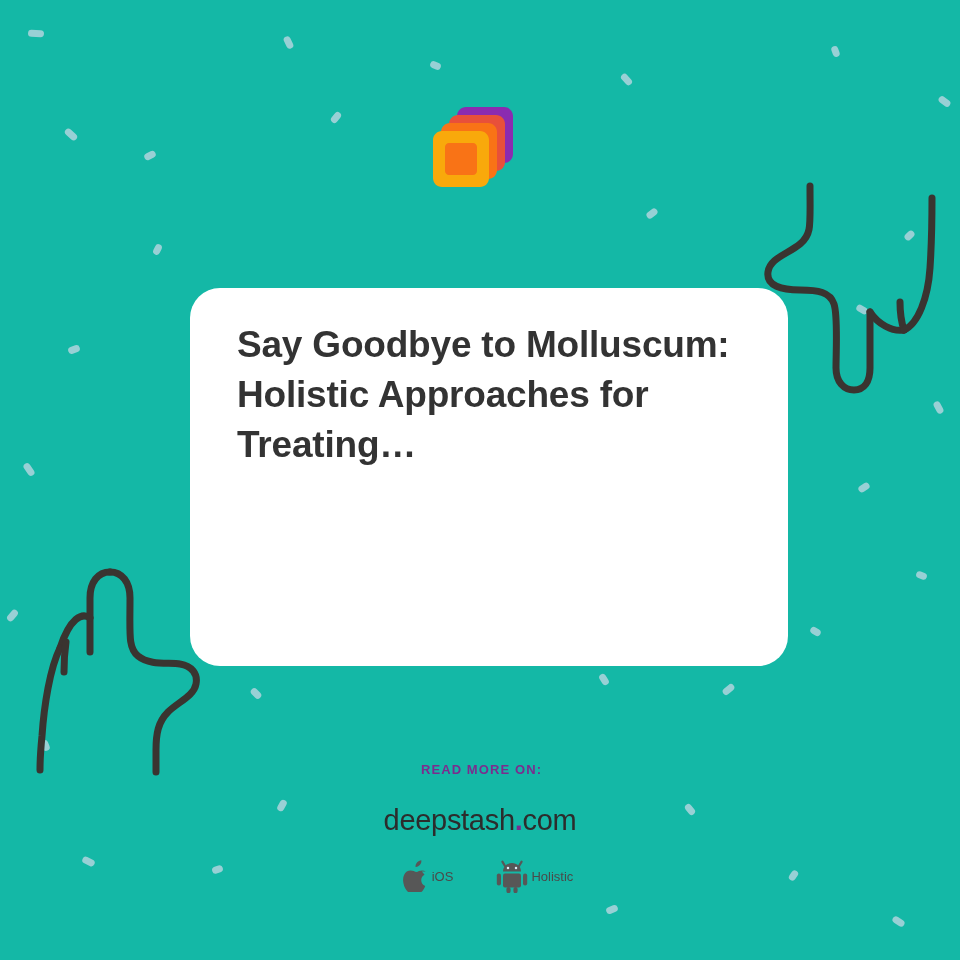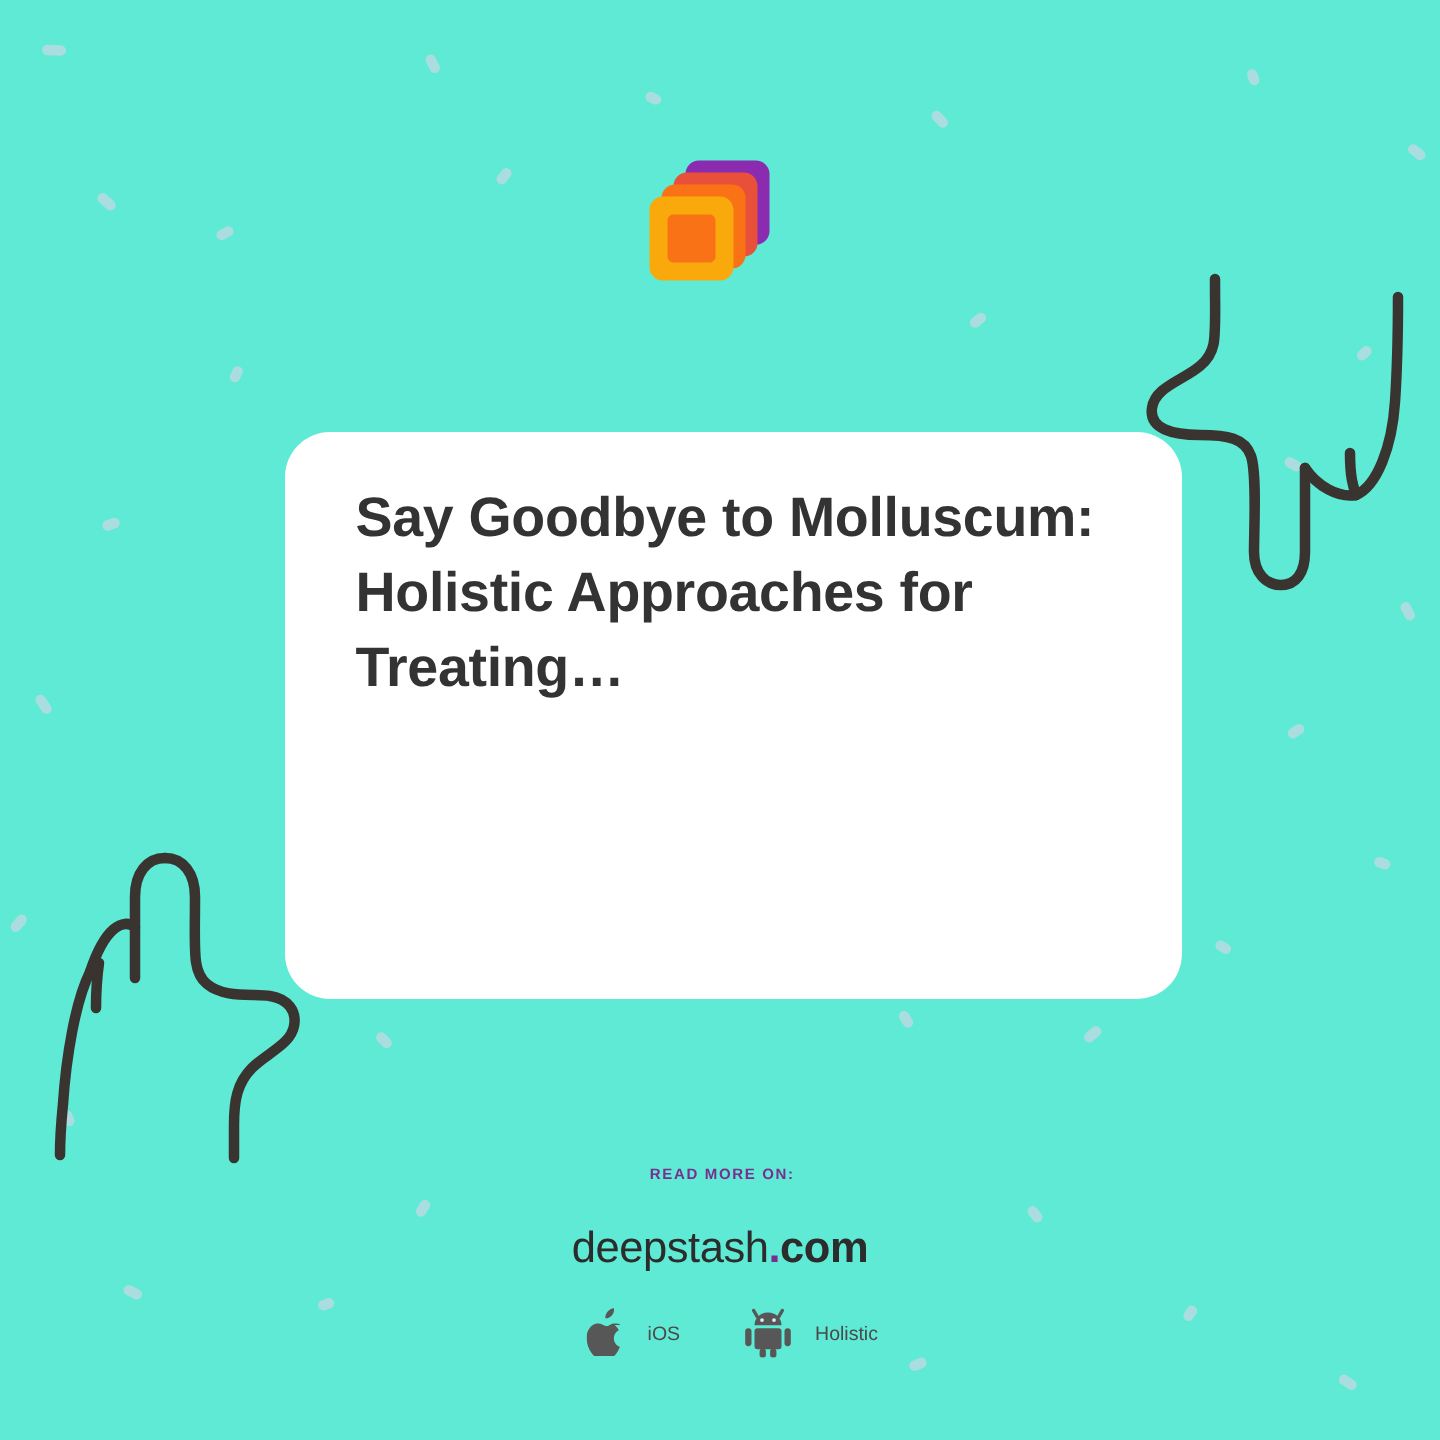--- a/index.html
+++ b/index.html
@@ -10,21 +10,21 @@
     width: 960px;
     height: 960px;
     overflow: hidden;
     font-family: "Liberation Sans", sans-serif;
   }
 
   #stage {
     position: relative;
     width: 960px;
     height: 960px;
-    background: #5eead4;
+    background: #14b8a6;
     overflow: hidden;
   }
 
   
   .dash {
     position: absolute;
     background: #c4d8e4;
     border-radius: 4px;
     opacity: .75;
   }
@@ -95,50 +95,50 @@
 
   
   #footer {
     position: absolute;
     left: 0;
     top: 762px;
     width: 960px;
     text-align: center;
   }
   #read-more-on {
-    font-size: 10px;
+    font-size: 13px;
     font-weight: bold;
     letter-spacing: 1.1px;
     color: #7b2d8e;
-    margin: 16px;
+    margin: 0;
     padding-left: 3px;
   }
   #wordmark {
     margin-top: 27px;
     font-size: 29px;
     color: #2c2c2c;
     letter-spacing: -0.3px;
     white-space: nowrap;
   }
   #wordmark-name { font-weight: normal; }
   #wordmark-dot  { color: #7b2d8e; font-weight: bold; }
-  #wordmark-tld  { font-weight: bold; }
+  #wordmark-tld  { font-weight: normal; }
 
   #stores {
     margin-top: 22px;
     display: flex;
     justify-content: center;
     align-items: center;
     gap: 42px;
     padding-left: 16px;
   }
   .store {
     display: flex;
     align-items: center;
-    gap: 14px;
+    gap: 2px;
     text-align: center;
   }
   .store svg { display: block; fill: #575757; }
   .store-label {
     font-size: 13px;
     color: #4a4a4a;
   }
 </style>
 </head>
 <body>

